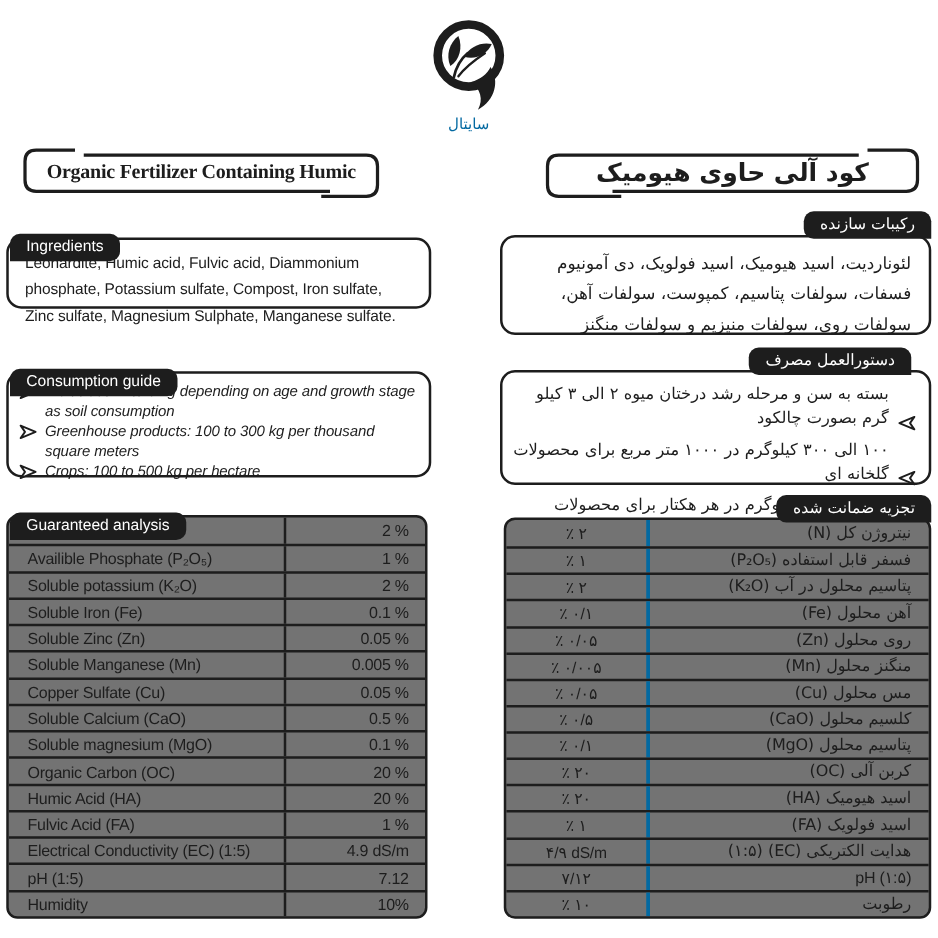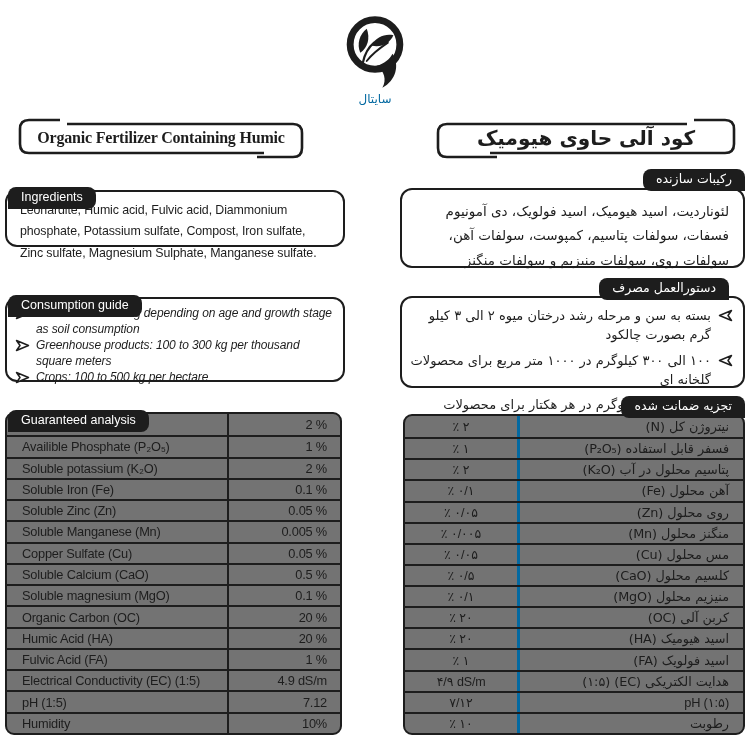--- a/index.html
+++ b/index.html
@@ -35,21 +35,21 @@
   .panel-ing-fa{left:400px;top:188px;width:345px;height:80px;padding:9px 14px 6px 10px;
       font-size:13.5px;line-height:1.8;text-align:right;}
   .panel-cons-en{left:5px;top:297px;width:340px;height:85px;padding:7px 8px 4px 8px;font-style:italic;}
   .panel-cons-fa{left:400px;top:296px;width:345px;height:92px;padding:9px 10px 4px 8px;}
 
   
   .blist{display:flex;flex-direction:column;gap:1px;}
   .bitem{display:flex;gap:6px;font-size:12px;line-height:1.3;letter-spacing:-0.1px;}
   .bitem .arr{flex:0 0 15px;padding-top:1px;}
   .blist-fa{gap:7px;}
-  .bitem-fa{display:flex;gap:7px;font-size:13px;line-height:1.45;}
+  .bitem-fa{display:flex;gap:7px;font-size:13px;line-height:1.45;align-items:flex-end;}
   .bitem-fa .arr{flex:0 0 15px;padding-top:2px;transform:scaleX(-1);}
   .bitem-fa .btxt{flex:1;text-align:right;}
 
   
   .tbl{position:absolute;border:2.5px solid #1d1d1d;border-radius:9px;background:#737373;
        box-sizing:border-box;display:grid;grid-template-rows:repeat(15,1fr);overflow:hidden;z-index:1;}
   .tbl-en{left:5px;top:412px;width:337px;height:323px;}
   .tbl-fa{left:403px;top:414px;width:342px;height:321px;}
   .trow{display:grid;}
   .trow + .trow{border-top:2px solid #1d1d1d;}
@@ -247,21 +247,21 @@
     <div class="trow">
         <div class="cell val">٪ ۰/۰۵</div>
         <div class="cell lbl fa">مس محلول (Cu)</div>
       </div>
     <div class="trow">
         <div class="cell val">٪ ۰/۵</div>
         <div class="cell lbl fa">کلسیم محلول (CaO)</div>
       </div>
     <div class="trow">
         <div class="cell val">٪ ۰/۱</div>
-        <div class="cell lbl fa">منیزیم محلول (MgO)</div>
+        <div class="cell lbl fa">پتاسیم محلول (MgO)</div>
       </div>
     <div class="trow">
         <div class="cell val">٪ ۲۰</div>
         <div class="cell lbl fa">کربن آلی (OC)</div>
       </div>
     <div class="trow">
         <div class="cell val">٪ ۲۰</div>
         <div class="cell lbl fa">اسید هیومیک (HA)</div>
       </div>
     <div class="trow">

